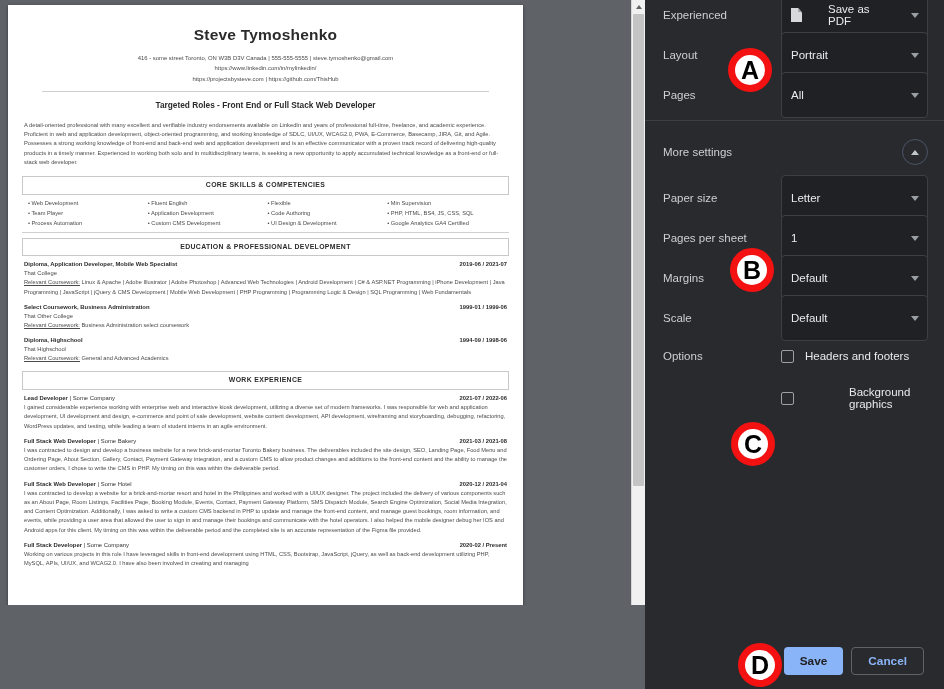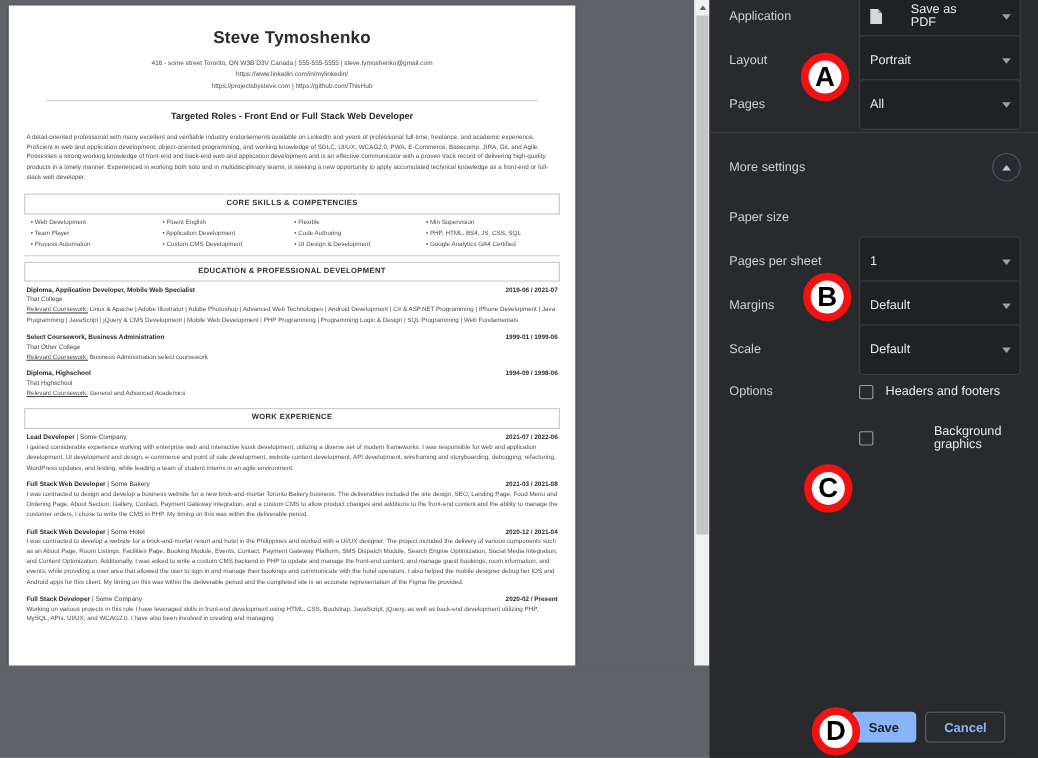--- a/index.html
+++ b/index.html
@@ -139,21 +139,21 @@
   .opt-label { font-size: 11.5px; color: #cdcfd2; width: 118px; flex: 0 0 118px; }
   .checkbox {
     width: 13px; height: 13px; border: 1.6px solid #9aa0a6;
     border-radius: 2px; flex: 0 0 13px; margin-right: 11px; background: transparent;
   }
   .opt-text { font-size: 11.5px; color: #e8eaed; }
   .opt-sub { display: flex; align-items: center; height: 26px; margin-top: 16px; padding-left: 118px; gap: 44px; }
 
   .pp-footer {
     position: absolute; left: 0; bottom: 0; width: 299px;
-    padding: 0 30px 14px 18px; display: flex; justify-content: flex-end; align-items: center;
+    padding: 0 20px 14px 18px; display: flex; justify-content: flex-end; align-items: center;
   }
   .btn {
     height: 28px; border-radius: 4px; font-size: 11.8px; font-weight: bold;
     display: flex; align-items: center; justify-content: center; padding: 0 16px;
   }
   .btn-save { background: #8ab4f8; color: #202124; margin-right: 8px; min-width: 54px; }
   .btn-cancel { background: transparent; color: #8ab4f8; border: 1px solid #5f6368; min-width: 58px; }
 
   
   .marker {
@@ -276,21 +276,21 @@
     <div class="sb-btn down">
         <span class="sb-arrow d"></span>
       </div>
   </div>
 </div>
 
 <div id="print-panel">
 
 
   <div class="pp-row">
-    <div class="pp-label">Application</div>
+    <div class="pp-label">Experienced</div>
     <div class="pp-select">
       <span class="file-icon">
           <span class="body"></span>
           <span class="fold"></span>
         </span>
       <span class="sel-text">Save as PDF</span>
       <span class="caret"></span>
     </div>
   </div>
 
@@ -314,20 +314,24 @@
 
   <div class="more-settings">
     <span class="ms-label">More settings</span>
     <span class="ms-circle">
         <span class="chev-up"></span>
       </span>
   </div>
 
   <div class="pp-row">
     <div class="pp-label">Paper size</div>
+    <div class="pp-select">
+      <span class="sel-text">Letter</span>
+      <span class="caret"></span>
+    </div>
   </div>
 
   <div class="pp-row">
     <div class="pp-label">Pages per sheet</div>
     <div class="pp-select">
       <span class="sel-text">1</span>
       <span class="caret"></span>
     </div>
   </div>
 

